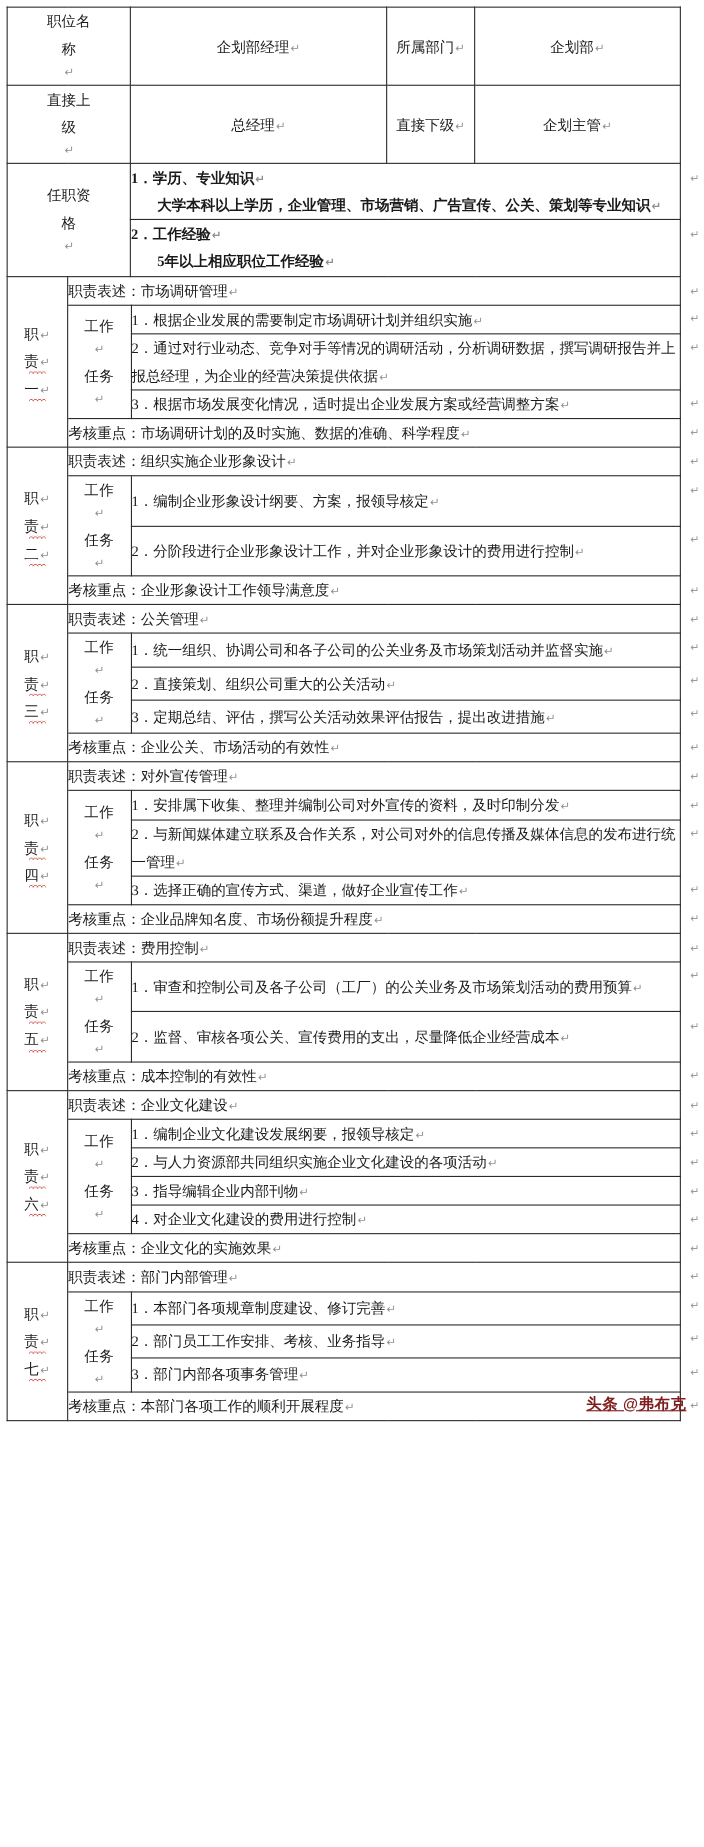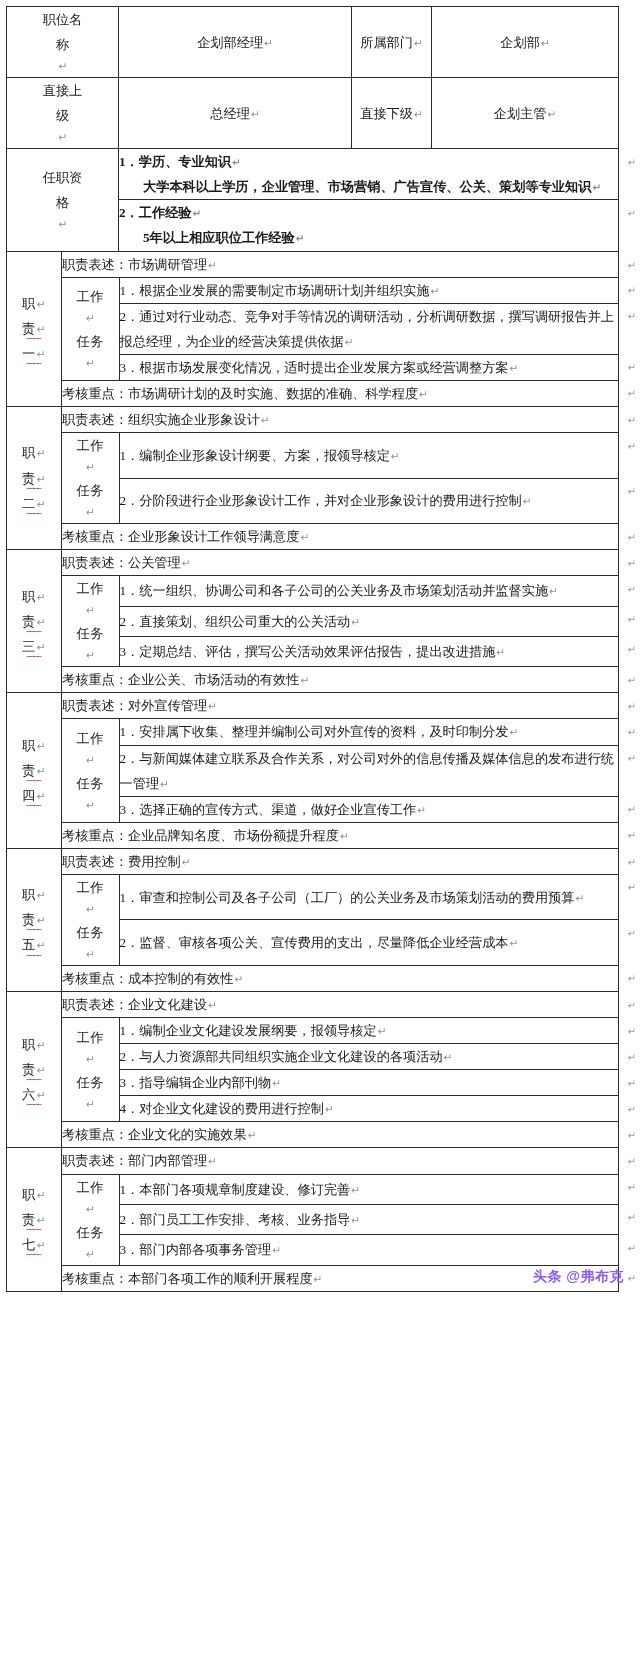--- a/index.html
+++ b/index.html
@@ -146,24 +146,25 @@
     font-style: normal;
     font-family: "DejaVu Sans", sans-serif;
   }
 
   .watermark {
     position: absolute;
     right: 16px;
     bottom: 14px;
     font-size: 14px;
     font-weight: bold;
-    color: #8b5cf6;
+    color: #7f1d1d;
     letter-spacing: 0.5px;
     font-family: "Liberation Sans", sans-serif;
     white-space: nowrap;
+    text-decoration: underline;
   }
 </style>
 </head>
 <body>
 
 <div class="page">
 
   <div class="margin-marks" id="margin-marks">
       <i style="top: 157px;">↵</i>
       <i style="top: 208px;">↵</i>

